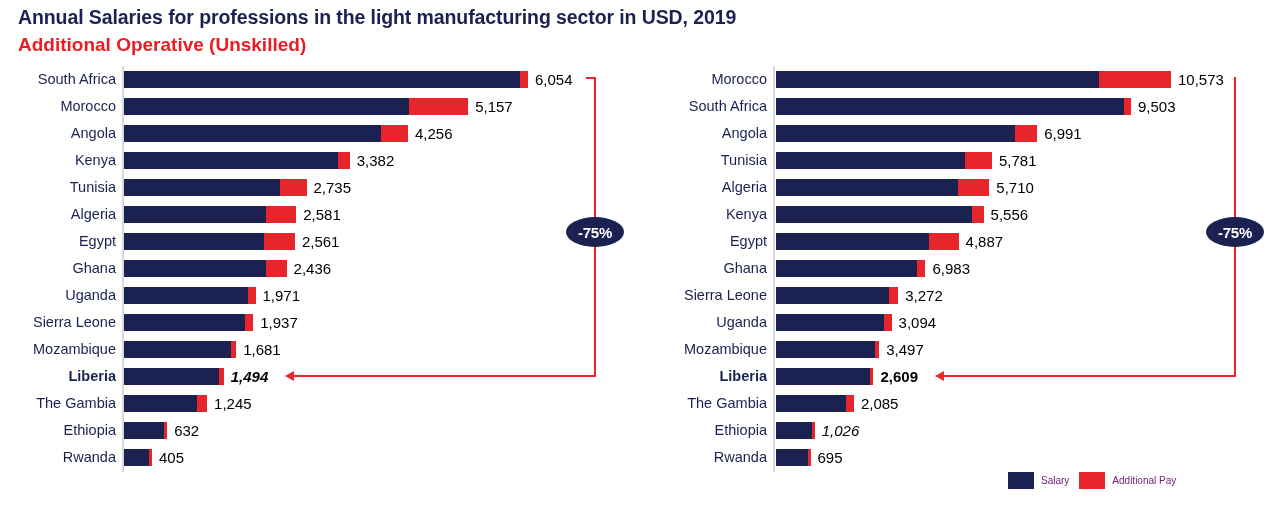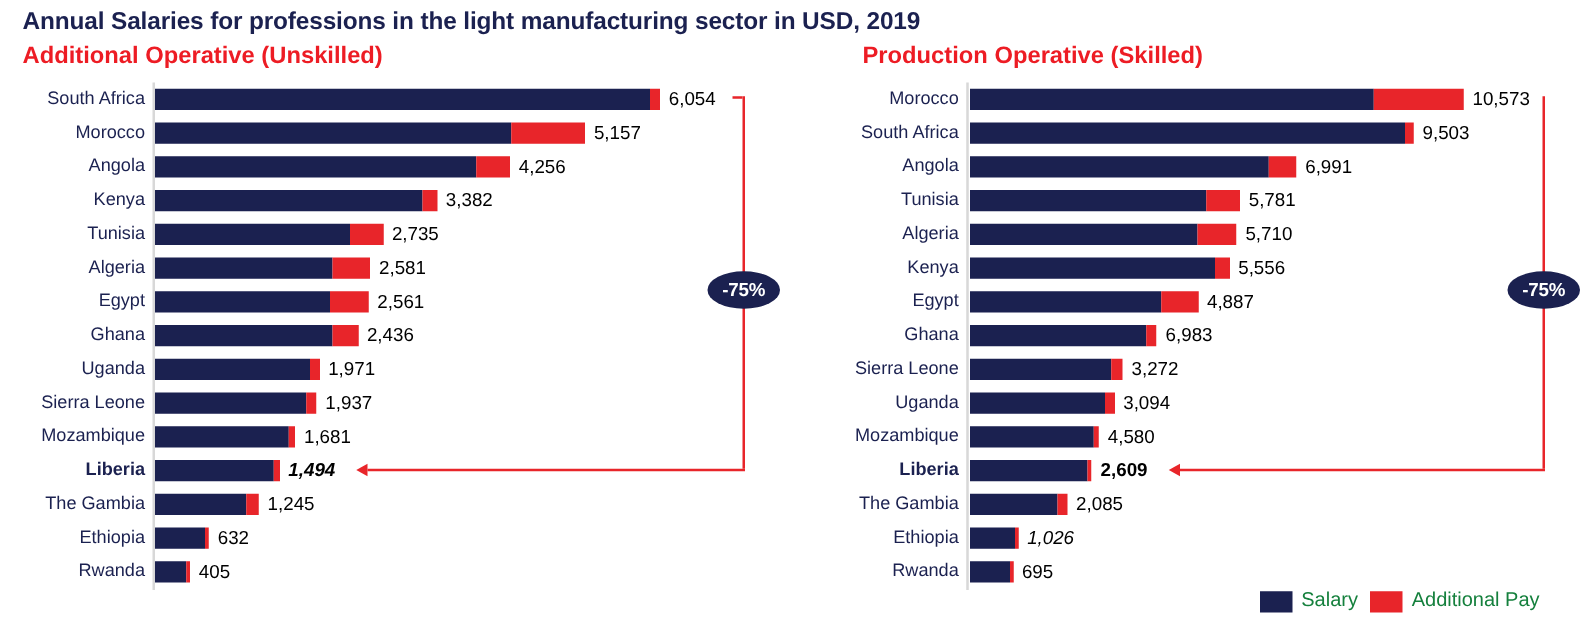--- a/index.html
+++ b/index.html
@@ -140,22 +140,22 @@
   }
 
   
   #legend {
     position: absolute;
     left: 1008px;
     top: 472px;
     display: flex;
     align-items: flex-end;
     gap: 10px;
-    font-size: 16px;
-    color: #15803d;
+    font-size: 10px;
+    color: #701a75;
   }
   .legend-item { display: flex; align-items: center; gap: 7px; }
   .legend-swatch { width: 26px; height: 17px; display: inline-block; }
   .legend-swatch.navy { background: #1b2150; }
   .legend-swatch.red  { background: #e8252a; }
 </style>
 </head>
 <body>
 
 <div id="main-title">Annual Salaries for professions in the light manufacturing sector in USD, 2019</div>
@@ -288,21 +288,20 @@
         <div class="hline" style="left: 586px; top: 11px; width: 8px;"></div>
         <div class="vline" style="left: 594px; top: 11px; height: 298px;"></div>
         <div class="hline" style="left: 294.199px; top: 309px; width: 301.801px;"></div>
         <div class="arrowhead" style="left: 285.199px; top: 305px;"></div>
         <div class="badge" style="left: 566px; top: 151px;">-75%</div>
       </div>
     </div>
 </div>
 
 <div class="panel" id="panel-skilled">
-  <div class="panel-subtitle">Production Operative (Skilled)</div>
   <div class="plot" id="plot-skilled">
     <div class="axis-line" style="left: 139px;"></div>
   <div class="row" style="top: 2px;">
         <div class="row-label" style="right: 501px;">Morocco</div>
         <div class="bar" style="left: 142px; width: 395px;">
           <div class="seg-salary" style="width: 323.083px;"></div>
           <div class="seg-extra" style="width: 71.9167px;"></div>
         </div>
         <div class="row-value" style="left: 544px;">10,573</div>
       </div>
@@ -377,21 +376,21 @@
           <div class="seg-extra" style="width: 7.47186px;"></div>
         </div>
         <div class="row-value" style="left: 264.59px;">3,094</div>
       </div>
       <div class="row" style="top: 272px;">
         <div class="row-label" style="right: 501px;">Mozambique</div>
         <div class="bar" style="left: 142px; width: 103.224px;">
           <div class="seg-salary" style="width: 99.4878px;"></div>
           <div class="seg-extra" style="width: 3.73593px;"></div>
         </div>
-        <div class="row-value" style="left: 252.224px;">4,580</div>
+        <div class="row-value" style="left: 252.224px;">3,497</div>
       </div>
       <div class="row highlight" style="top: 299px;">
         <div class="row-label" style="right: 501px;">Liberia</div>
         <div class="bar" style="left: 142px; width: 97.4704px;">
           <div class="seg-salary" style="width: 93.7345px;"></div>
           <div class="seg-extra" style="width: 3.73593px;"></div>
         </div>
         <div class="row-value" style="left: 246.47px;">2,609</div>
       </div>
       <div class="row" style="top: 326px;">

